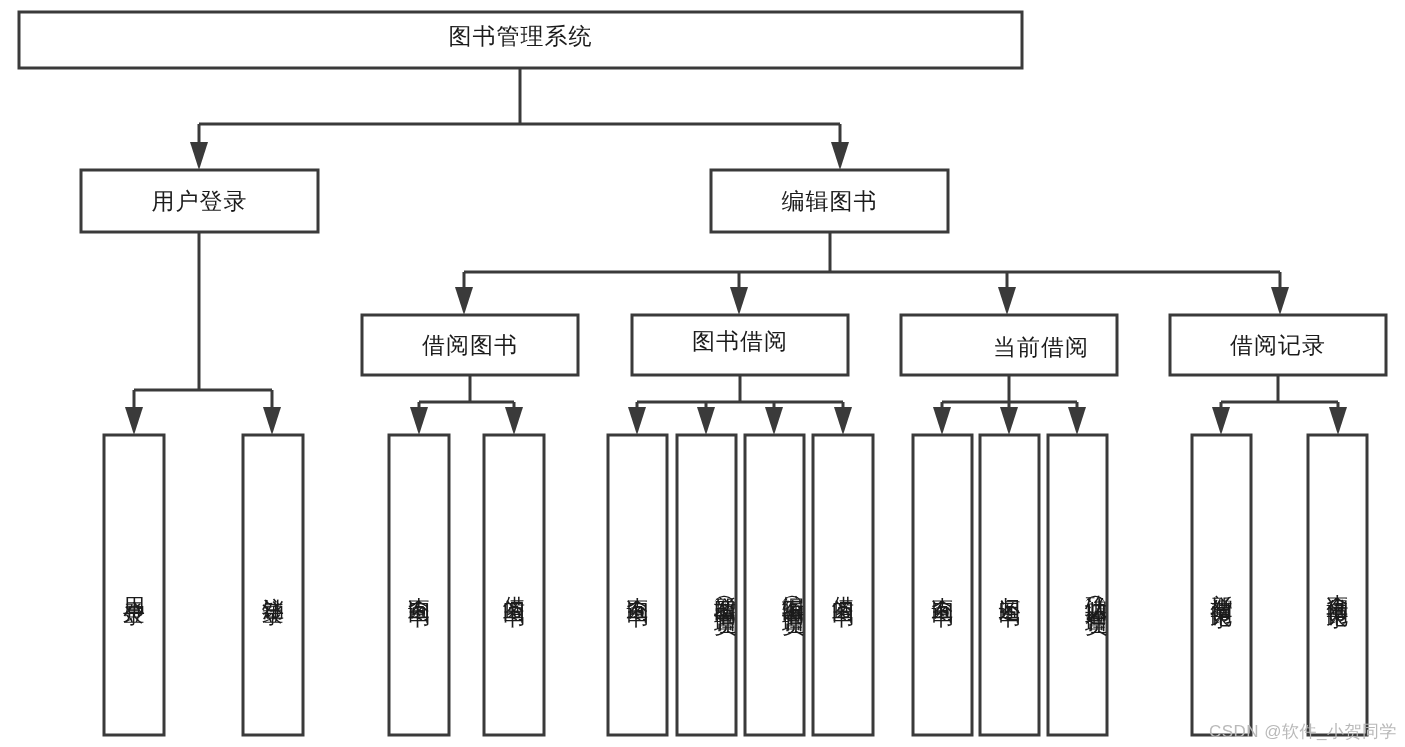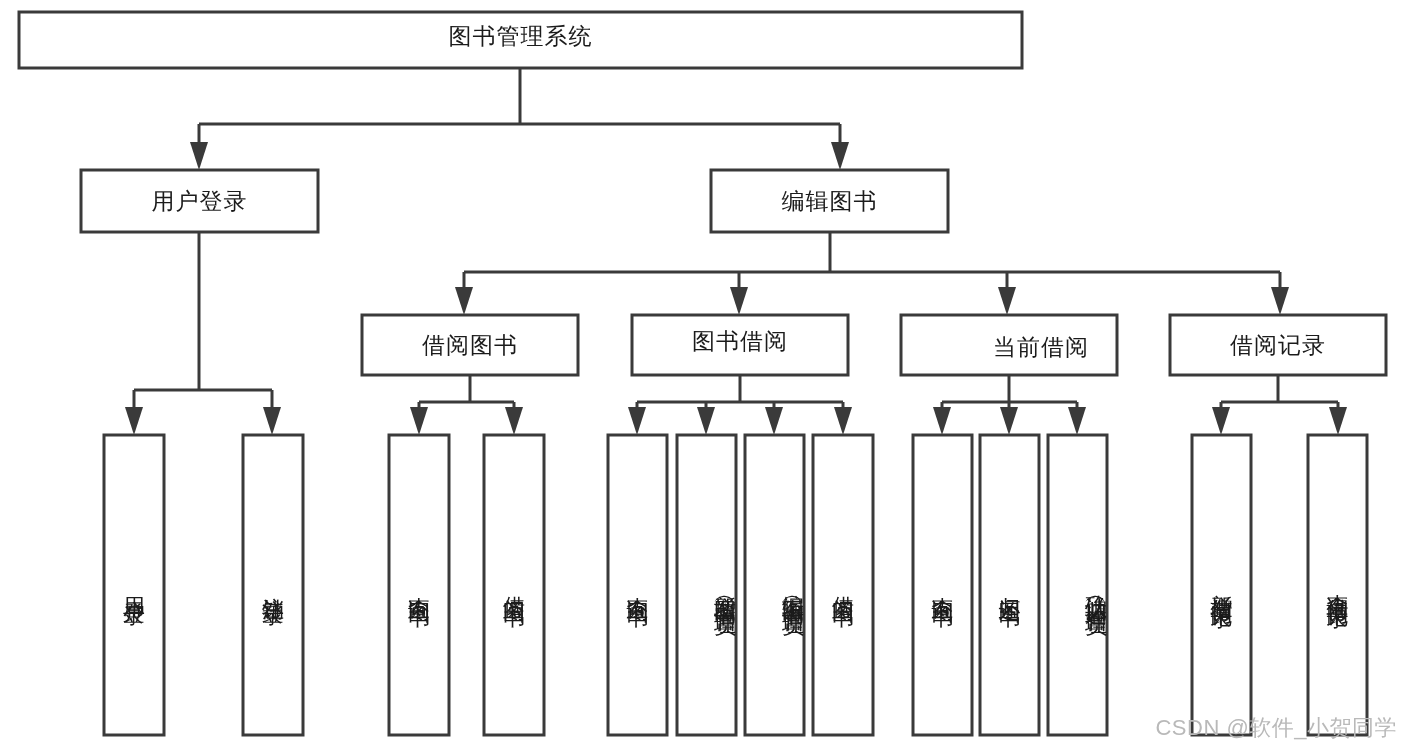--- a/index.html
+++ b/index.html
@@ -59,21 +59,21 @@
     text-orientation: upright;
     font-size: 22px;
     letter-spacing: 3px;
     line-height: 1;
     white-space: nowrap;
   }
   .watermark {
     position: absolute;
     right: 8px;
     bottom: 4px;
-    font-size: 22px;
+    font-size: 17px;
     color: #b9b9b9;
     font-family: "Liberation Sans", "DejaVu Sans", sans-serif;
     letter-spacing: 0.5px;
     white-space: nowrap;
   }
 </style>
 </head>
 <body>
 
 <div id="diagram-root">

